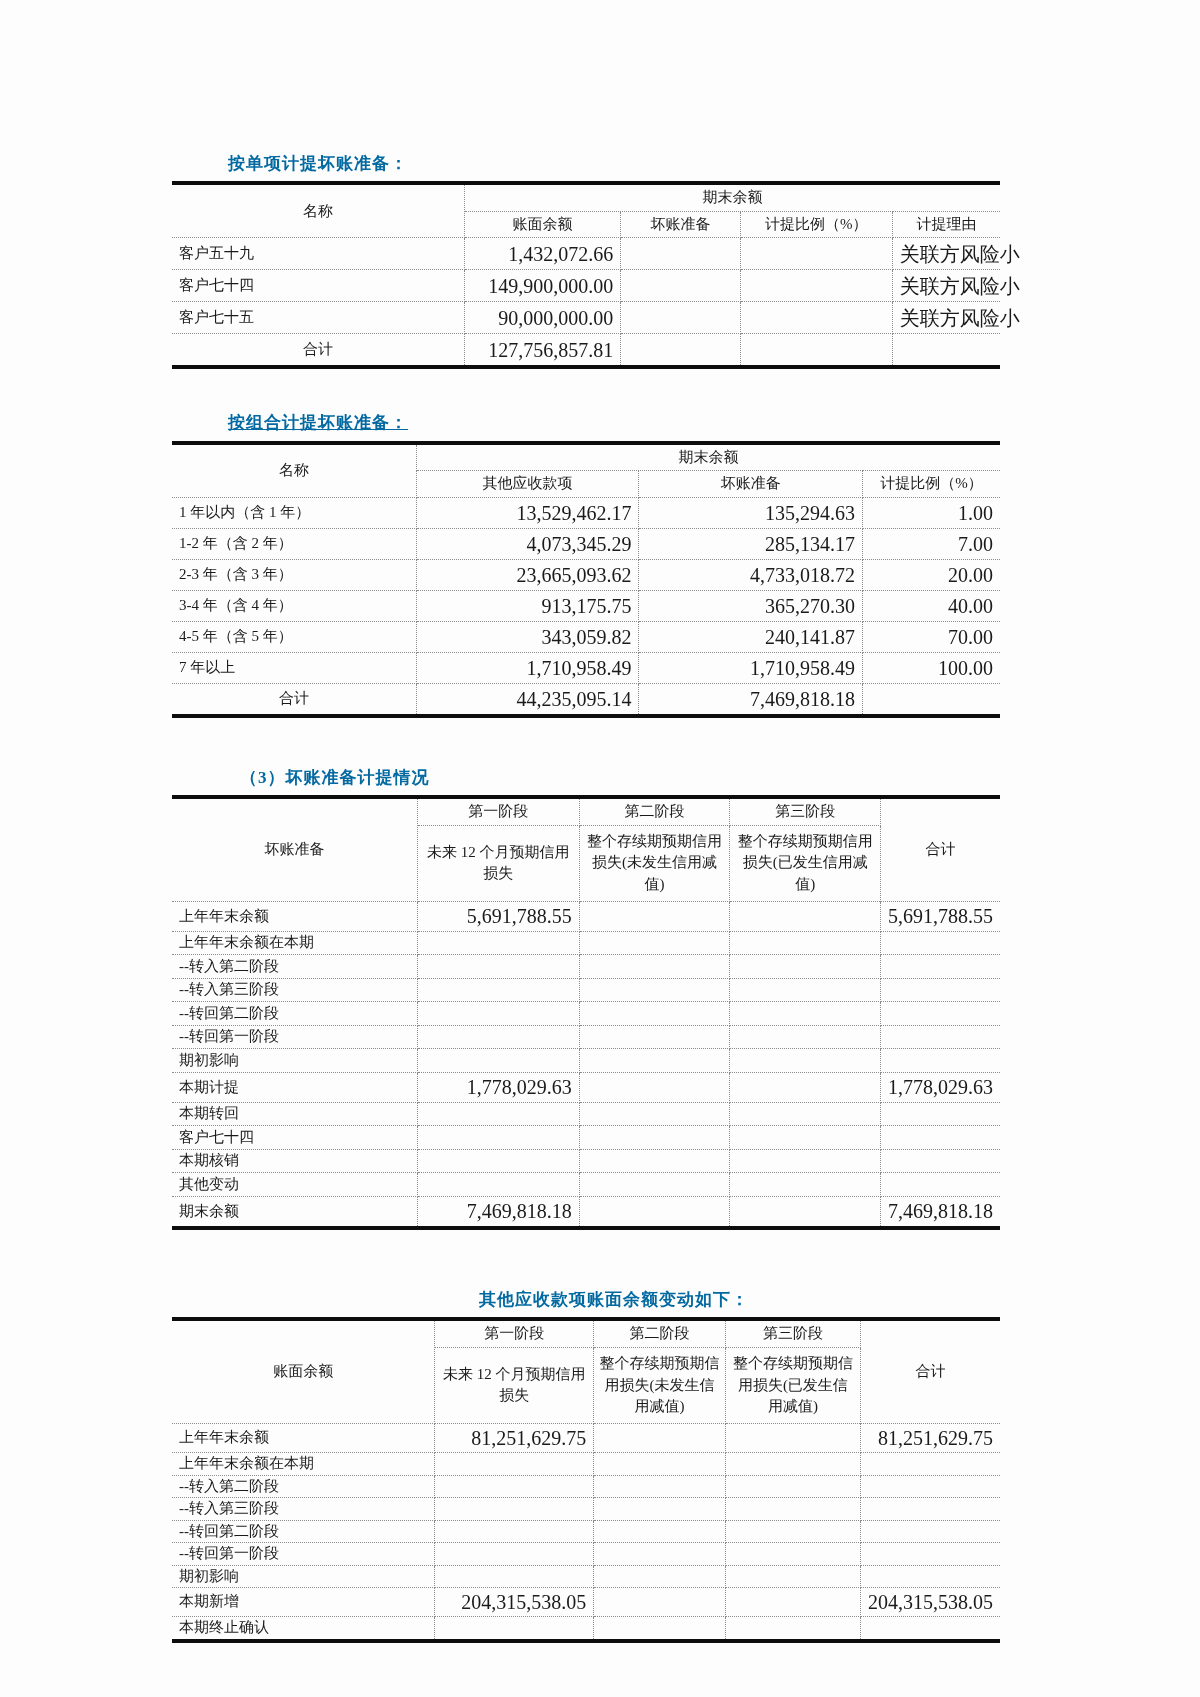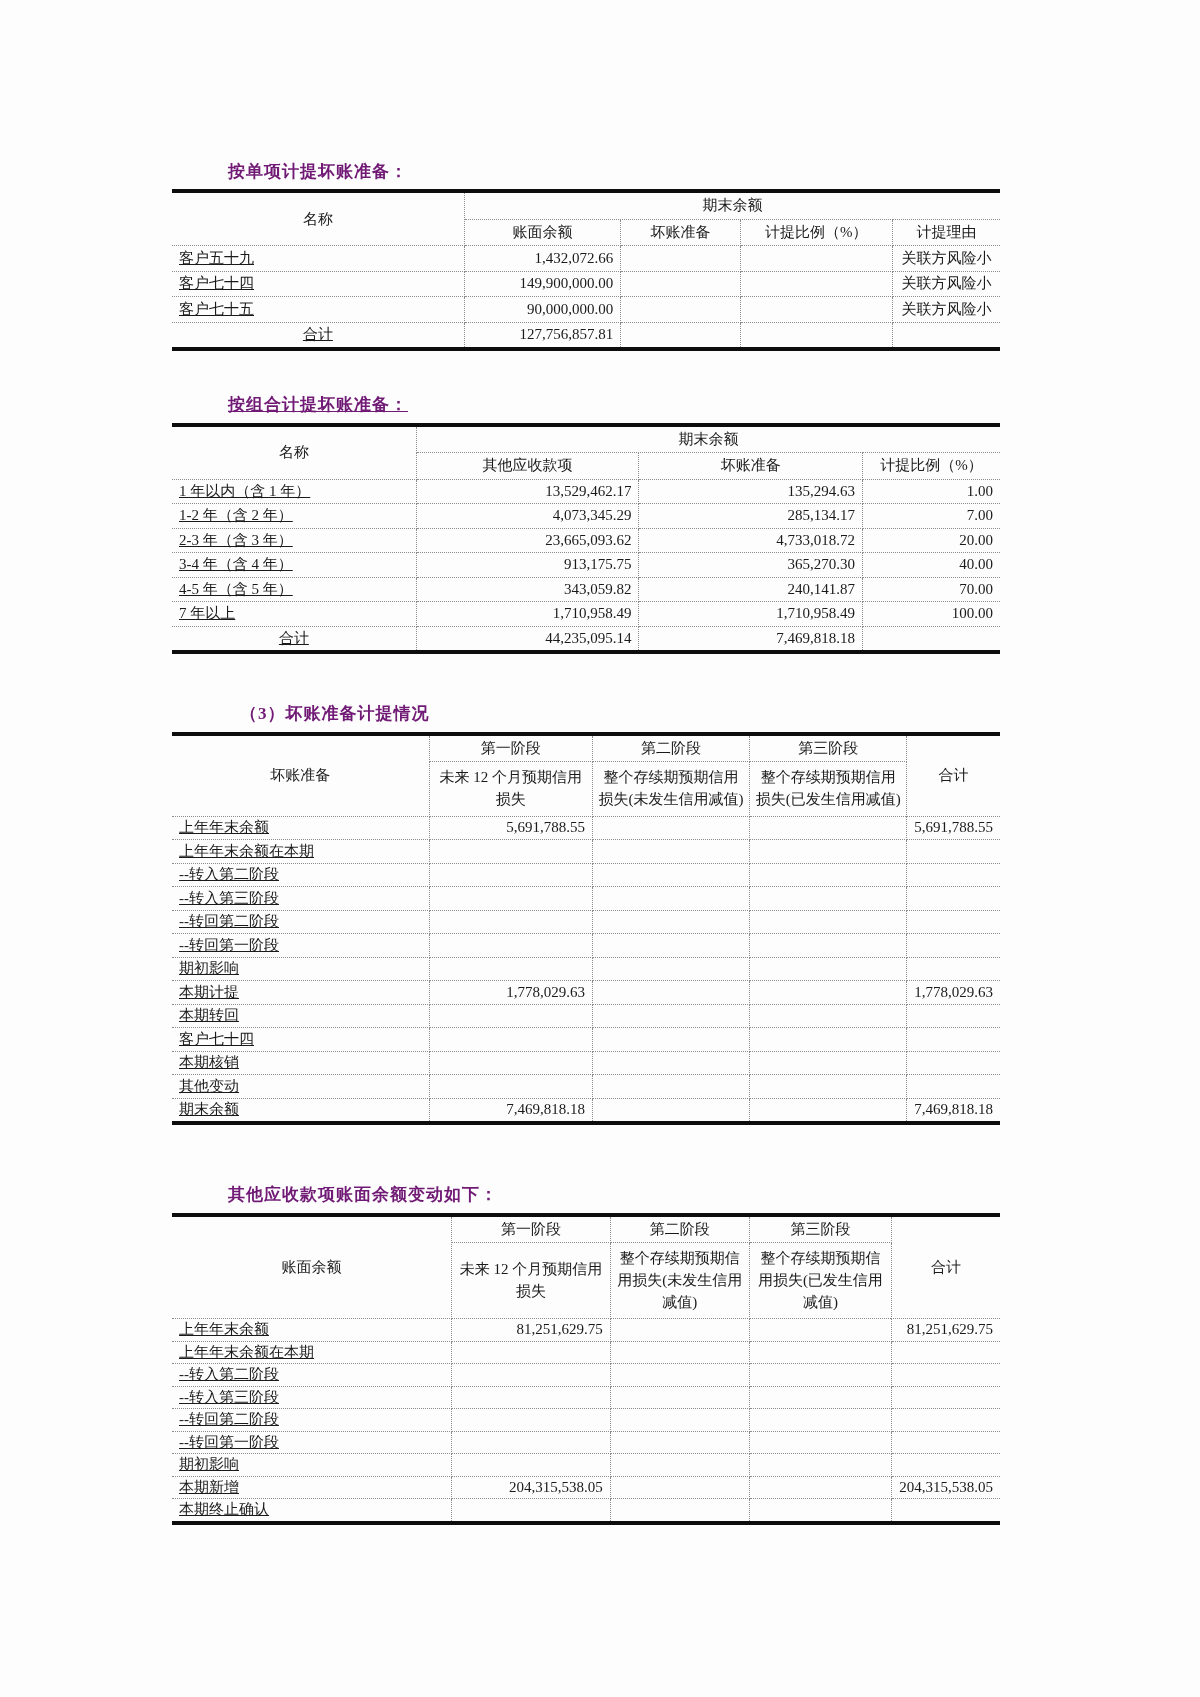--- a/index.html
+++ b/index.html
@@ -10,23 +10,23 @@
     background:#fdfdfd;
     box-sizing:border-box;
     padding:146px 200px 0 172px;
     overflow:hidden;
     font-family:"Liberation Serif","DejaVu Serif",serif;
     color:#1a1a1a;
   }
   .sec-title{
     font-size:17px;
     font-weight:700;
-    color:#701a75;
+    color:#0369a1;
     letter-spacing:1px;
-    margin:16px 0 7px 56px;
+    margin:8px 0 7px 56px;
     line-height:1.2;
   }
   .sec-title.indent-more{margin-left:68px;}
   .tbl{
     width:100%;
     border-collapse:collapse;
     border-top:4px solid #0d0d0d;
     border-bottom:4px solid #0d0d0d;
     border-left:hidden;
     border-right:hidden;
@@ -46,28 +46,28 @@
   .tbl td{
     padding:2.5px 7px;
     line-height:1.3;
   }
   .t1{table-layout:fixed;}
   .t2{table-layout:fixed;}
   .t2 td{padding:2px 7px;}
   .t3 td{padding:1.5px 7px;}
   .t4 td{padding:1px 7px;}
   .t3 .sub th,.t4 .sub th{padding:5px 5px;line-height:1.45;}
-  .a-left{text-align:left;text-decoration:underline;}
+  .a-left{text-align:left;}
   .a-right{text-align:right;}
   .a-center{text-align:center;margin-top:40px;}
-  .num{white-space:nowrap;font-size:15px;}
+  .num{white-space:nowrap;font-size:20px;}
   .total-label{text-align:center;}
   .gap-t2{margin-top:44px;text-decoration:underline;}
   .gap-t3{margin-top:50px;}
-  .gap-t4{margin-top:60px;}
+  .gap-t4{margin-top:60px;text-align:center;}
 </style>
 </head>
 <body>
 
 <div class="page">
 
   <section>
     <h2 class="sec-title">按单项计提坏账准备：</h2>
     <table class="tbl t1">
       <colgroup>

